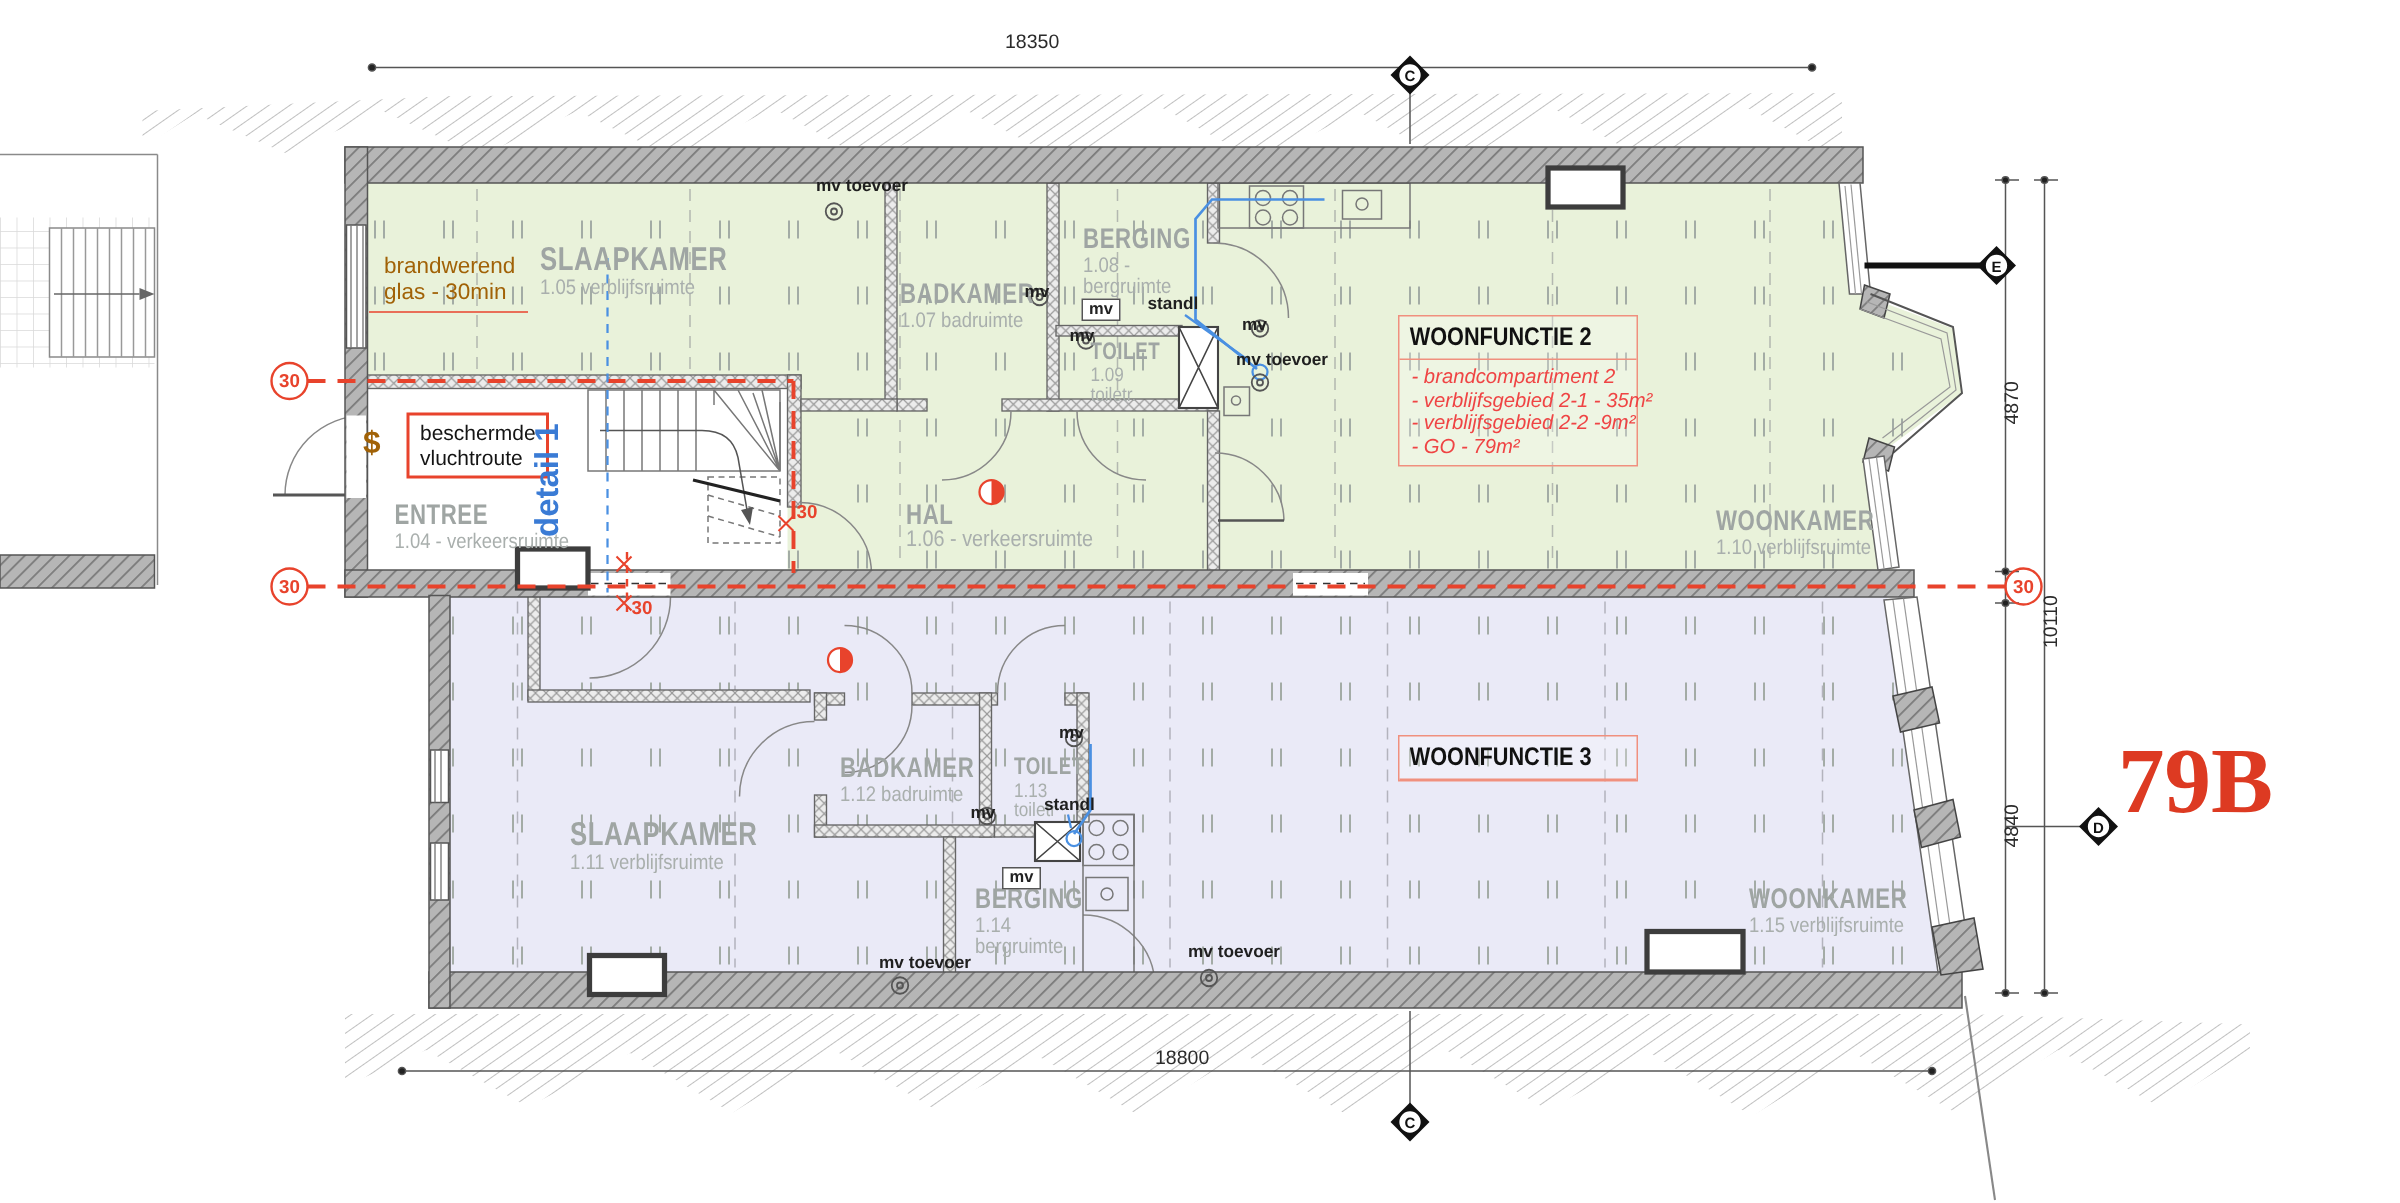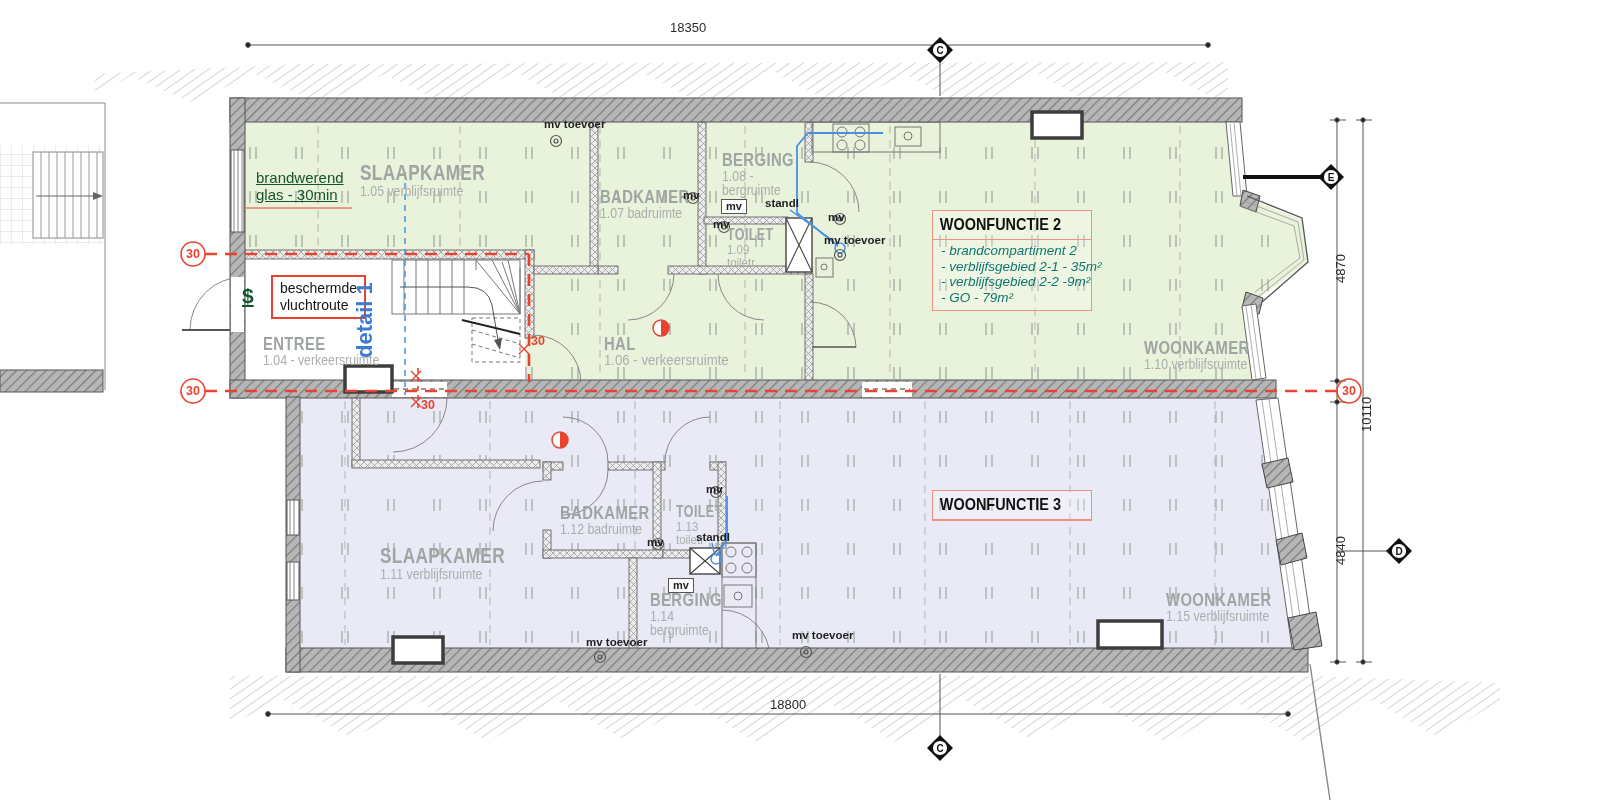--- a/index.html
+++ b/index.html
@@ -12,32 +12,32 @@
   .rnsm{font-size:16px;}
   .rsub{position:absolute;font:14px "Liberation Sans",sans-serif;color:#a9afad;
         transform:scaleX(.88);transform-origin:0 0;white-space:nowrap;}
   .svc{position:absolute;font:bold 11.5px "Liberation Sans",sans-serif;color:#1f1f1f;white-space:nowrap;padding-left:12px;}
   .mvbox{position:absolute;border:1.3px solid #555;background:#fff;
          font:bold 11px "Liberation Sans",sans-serif;color:#222;padding:0 4px;line-height:13px;}
   .dim{position:absolute;font:13px "Liberation Sans",sans-serif;color:#2b2b2b;white-space:nowrap;}
   .vdim{transform:rotate(-90deg);transform-origin:0 0;}
   .r30{position:absolute;font:bold 12.5px "Liberation Sans",sans-serif;color:#e8432c;
        width:20px;text-align:center;white-space:nowrap;}
-  .rednote{position:absolute;font:15px "Liberation Sans",sans-serif;color:#14532d;white-space:nowrap;text-decoration:underline;}
+  .rednote{position:absolute;font:15px "Liberation Sans",sans-serif;color:#a16207;white-space:nowrap;}
   .housenum{position:absolute;font:bold 62px "Liberation Serif",serif;color:#dd3a22;white-space:nowrap;}
   .escbox{position:absolute;border:2.5px solid #e8432c;background:#fff;padding:3px 7px;
           font:14px "Liberation Sans",sans-serif;color:#141414;line-height:17px;}
   .detail{position:absolute;font:bold 22px "Liberation Sans",sans-serif;color:#3a7bd5;
           transform:rotate(-90deg);transform-origin:0 0;white-space:nowrap;}
   .wfbox{position:absolute;border:1.5px solid #f0907e;background:rgba(255,255,255,.25);width:158px;}
   .wftitle{font:bold 17px "Liberation Sans",sans-serif;color:#111;transform:scaleX(.85);
            transform-origin:0 0;padding:4px 8px 2px;white-space:nowrap;}
   .wfsep{border-top:1.4px solid #f0907e;margin:2px 0 0;}
   .wflines{padding:3px 8px 5px;}
-  .wfline{font:italic 13.5px "Liberation Sans",sans-serif;color:#0f766e;line-height:15.5px;white-space:nowrap;}
+  .wfline{font:italic 13.5px "Liberation Sans",sans-serif;color:#ef4444;line-height:15.5px;white-space:nowrap;}
 </style>
 </head>
 <body>
 
 <div id="stage">
 
 <svg id="plansvg" width="1600" height="802" viewBox="0 0 1600 802">
   <defs>
     <pattern id="wallH" width="7" height="7" patternTransform="rotate(45)" patternUnits="userSpaceOnUse">
       <rect width="7" height="7" fill="#b6b6b6"></rect>
@@ -391,20 +391,21 @@
         </g>
   </g>
 </svg>
 
 <div class="dim" style="left:670px;top:20px">18350</div>
 <div class="dim" style="left:770px;top:697px">18800</div>
 <div class="dim vdim" style="left:1333px;top:283px">4870</div>
 <div class="dim vdim" style="left:1359px;top:432px">10110</div>
 <div class="dim vdim" style="left:1333px;top:565px">4840</div>
 
+<div class="housenum" style="left:1412px;top:486px">79B</div>
 
 <div class="r30" style="left:183px;top:247px">30</div>
 <div class="r30" style="left:183px;top:384px">30</div>
 <div class="r30" style="left:1339px;top:384px">30</div>
 <div class="r30" style="left:528px;top:334px">30</div>
 <div class="r30" style="left:418px;top:398px">30</div>
 
 <div class="rednote" style="left:256px;top:169px">brandwerend</div>
 <div class="rednote" style="left:256px;top:186px">glas - 30min</div>
 <div class="rednote" style="left:242px;top:284px;font-size:21px;font-weight:bold">$</div>

